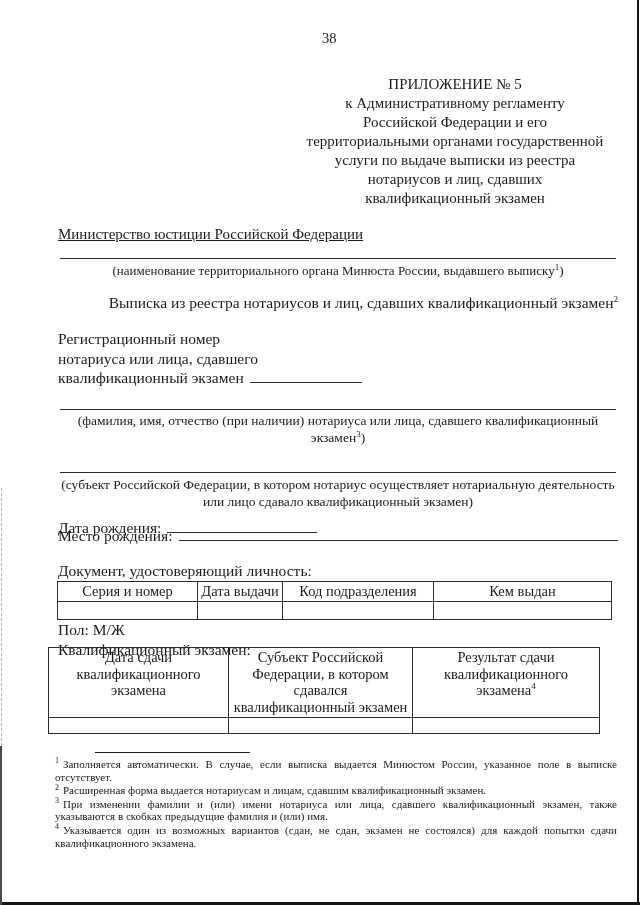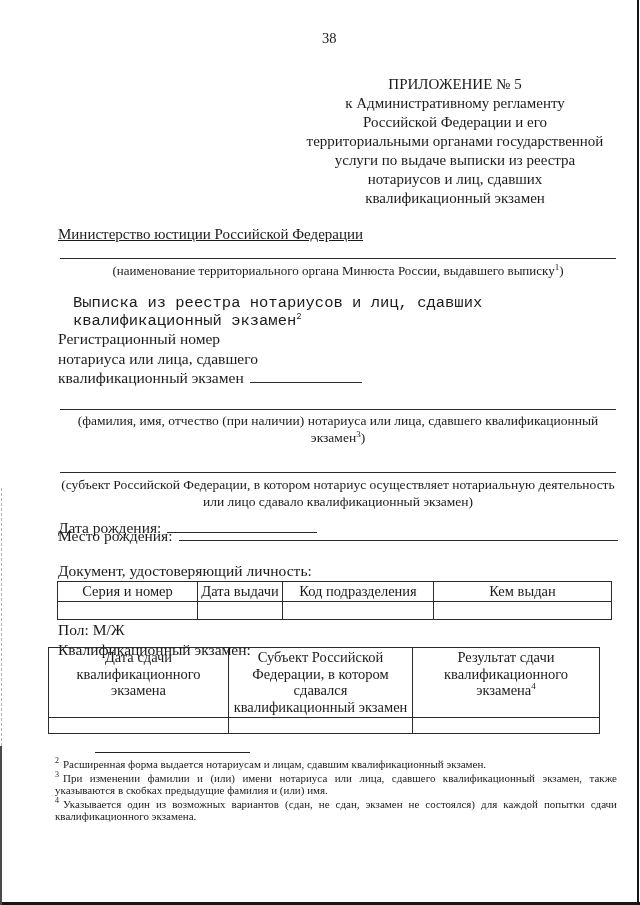--- a/index.html
+++ b/index.html
@@ -23,21 +23,21 @@
 
   .hr  { position:absolute; left:60px; width:556px; height:0; border-top:1.6px solid #2b2b2b; }
   .hr1 { top:258px; } .hr2 { top:409px; } .hr3 { top:472px; }
 
   .caption { position:absolute; left:58px; width:560px; text-align:center;
              font-size:13px; line-height:15.5px; }
   .cap-org     { top:263px; }
   .cap-fio     { top:413px; font-size:13.5px; line-height:16.5px; }
   .cap-subject { top:477px; font-size:13.5px; line-height:16.5px; }
 
-  .doc-title { position:absolute; top:294px; left:73px; width:560px; text-align:left; font-size:15.5px;font-family:Liberation Mono, monospace; }
+  .doc-title { position:absolute; top:294px; left:58px; width:560px; text-align:right; font-size:15.5px; }
 
   .reg-block { position:absolute; top:329px; left:58px; font-size:15.5px; line-height:19.5px; }
 
   .fill-line { display:inline-block; border-bottom:1.5px solid #2b2b2b; height:13px; }
   .w112 { width:112px; margin-left:6px; }
   .w150 { width:150px; margin-left:6px; }
 
   .field { position:absolute; left:58px; font-size:15.5px; white-space:nowrap; }
   .birth-date  { top:519px; }
   .birth-place { top:527px; width:560px; display:flex; }
@@ -189,20 +189,23 @@
         <td></td>
         <td></td>
       </tr>
     </tbody>
   </table>
 
   <div class="fn-sep"></div>
 
   <div class="footnotes">
     <div class="footnote">
+      <sup>1</sup><span>Заполняется автоматически. В случае, если выписка выдается Минюстом России, указанное поле в выписке отсутствует.</span>
+    </div>
+    <div class="footnote">
       <sup>2</sup><span>Расширенная форма выдается нотариусам и лицам, сдавшим квалификационный экзамен.</span>
     </div>
     <div class="footnote">
       <sup>3</sup><span>При изменении фамилии и (или) имени нотариуса или лица, сдавшего квалификационный экзамен, также указываются в скобках предыдущие фамилия и (или) имя.</span>
     </div>
     <div class="footnote">
       <sup>4</sup><span>Указывается один из возможных вариантов (сдан, не сдан, экзамен не состоялся) для каждой попытки сдачи квалификационного экзамена.</span>
     </div>
   </div>
 

